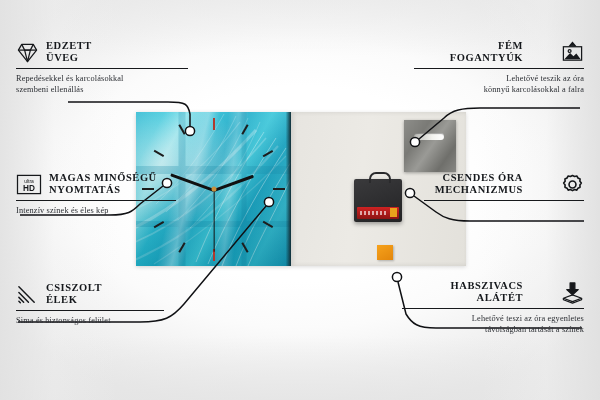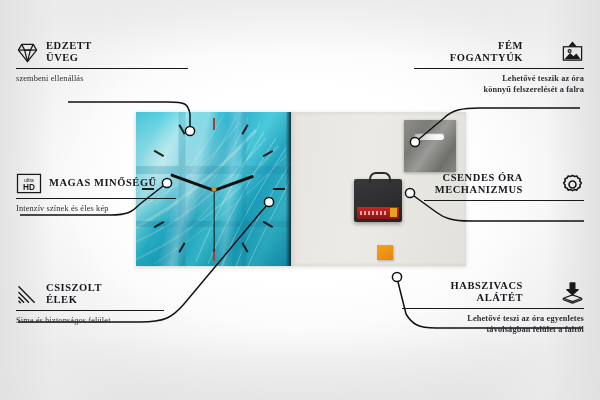--- a/index.html
+++ b/index.html
@@ -103,21 +103,21 @@
     font-size:10.5px;letter-spacing:.55px;color:#15181c;line-height:1.18;
     text-transform:uppercase;font-weight:700;white-space:nowrap;
   }
   .co-rule{height:1.4px;background:#17191c;margin:3px 0 4px;}
   .co-sub{font-size:8.3px;color:#2b2e33;line-height:1.35;letter-spacing:.15px;}
   .left .co-head{justify-content:flex-start;}
   .left .co-title{text-align:left;}
   .left .co-sub{text-align:left;}
   .right .co-head{justify-content:flex-end;gap:38px;}
   .right .co-title{text-align:right;}
-  .right .co-sub{text-align:right;font-weight:bold;}
+  .right .co-sub{text-align:right;}
   .ico{width:23px;height:23px;flex:0 0 23px;display:block;}
 
   svg.leader{position:absolute;overflow:visible;pointer-events:none;}
   .leader path{fill:none;stroke:#101114;stroke-width:1.5;}
   .leader circle{fill:#ffffff;stroke:#101114;stroke-width:1.5;}
 </style>
 </head>
 <body>
 
 <div class="stage">
@@ -226,32 +226,34 @@
           <path d="M6 3.5 L9 9.5 L12 21.5 L15 9.5 L18 3.5"></path>
           <path d="M9 9.5 L15 9.5"></path>
         </g>
       </svg>
       <div>
         <div class="co-title">EDZETT</div>
         <div class="co-title">ÜVEG</div>
       </div>
     </div>
     <div class="co-rule"></div>
+    <div class="co-sub">Repedésekkel és karcolásokkal</div>
     <div class="co-sub">szembeni ellenállás</div>
   </div>
 
   <div class="callout left" style="left:16px;top:172px;width:160px;">
     <div class="co-head">
       <svg class="ico" viewBox="0 0 26 24" style="width:26px;flex-basis:26px;">
         <rect x="1" y="2.5" width="24" height="19" fill="none" stroke="#16181b" stroke-width="1.3"></rect>
         <text x="13" y="10.5" font-family="Liberation Sans, sans-serif" font-size="5.2" text-anchor="middle" fill="#16181b">ultra</text>
         <text x="13" y="19" font-family="Liberation Sans, sans-serif" font-size="8.6" font-weight="bold" text-anchor="middle" fill="#16181b">HD</text>
       </svg>
       <div>
         <div class="co-title">MAGAS MINŐSÉGŰ</div>
+        <div class="co-title">NYOMTATÁS</div>
       </div>
     </div>
     <div class="co-rule"></div>
     <div class="co-sub">Intenzív színek és éles kép</div>
   </div>
 
   <div class="callout left" style="left:16px;top:282px;width:148px;">
     <div class="co-head">
       <svg class="ico" viewBox="0 0 24 24">
         <g stroke="#16181b" stroke-width="1.5" stroke-linecap="round">
@@ -280,21 +282,21 @@
         <g fill="none" stroke="#16181b" stroke-width="1.3">
           <path d="M12 1.5 L9 5 L15 5 Z" fill="#16181b"></path>
           <rect x="2.5" y="6" width="19" height="14"></rect>
           <circle cx="9" cy="10.5" r="1.5"></circle>
           <path d="M3.5 19 L9.5 12.5 L13 16 L16 13 L20.5 19 Z" fill="#16181b" stroke="none"></path>
         </g>
       </svg>
     </div>
     <div class="co-rule"></div>
     <div class="co-sub">Lehetővé teszik az óra</div>
-    <div class="co-sub">könnyű felszerelését a falra</div>
+    <div class="co-sub">könnyű karcolásokkal a falra</div>
   </div>
 
   <div class="callout right" style="left:424px;top:172px;width:160px;">
     <div class="co-head">
       <div>
         <div class="co-title">CSENDES ÓRA</div>
         <div class="co-title">MECHANIZMUS</div>
       </div>
       <svg class="ico" viewBox="0 0 24 24">
         <g fill="none" stroke="#16181b" stroke-width="1.7" stroke-linejoin="round">
@@ -315,16 +317,16 @@
       <svg class="ico" viewBox="0 0 24 24">
         <g fill="none" stroke="#16181b" stroke-width="1.3" stroke-linejoin="round">
           <path d="M9.5 2 L14.5 2 L14.5 9 L18 9 L12 14.5 L6 9 L9.5 9 Z" fill="#16181b"></path>
           <path d="M12 14.5 L21.5 18 L12 21.5 L2.5 18 Z"></path>
           <path d="M2.5 18 L2.5 19.6 L12 23 L21.5 19.6 L21.5 18"></path>
         </g>
       </svg>
     </div>
     <div class="co-rule"></div>
     <div class="co-sub">Lehetővé teszi az óra egyenletes</div>
-    <div class="co-sub">távolságban felület a faltól</div>
+    <div class="co-sub">távolságban tartását a színek</div>
   </div>
 
 </div>
 
 </body></html>

